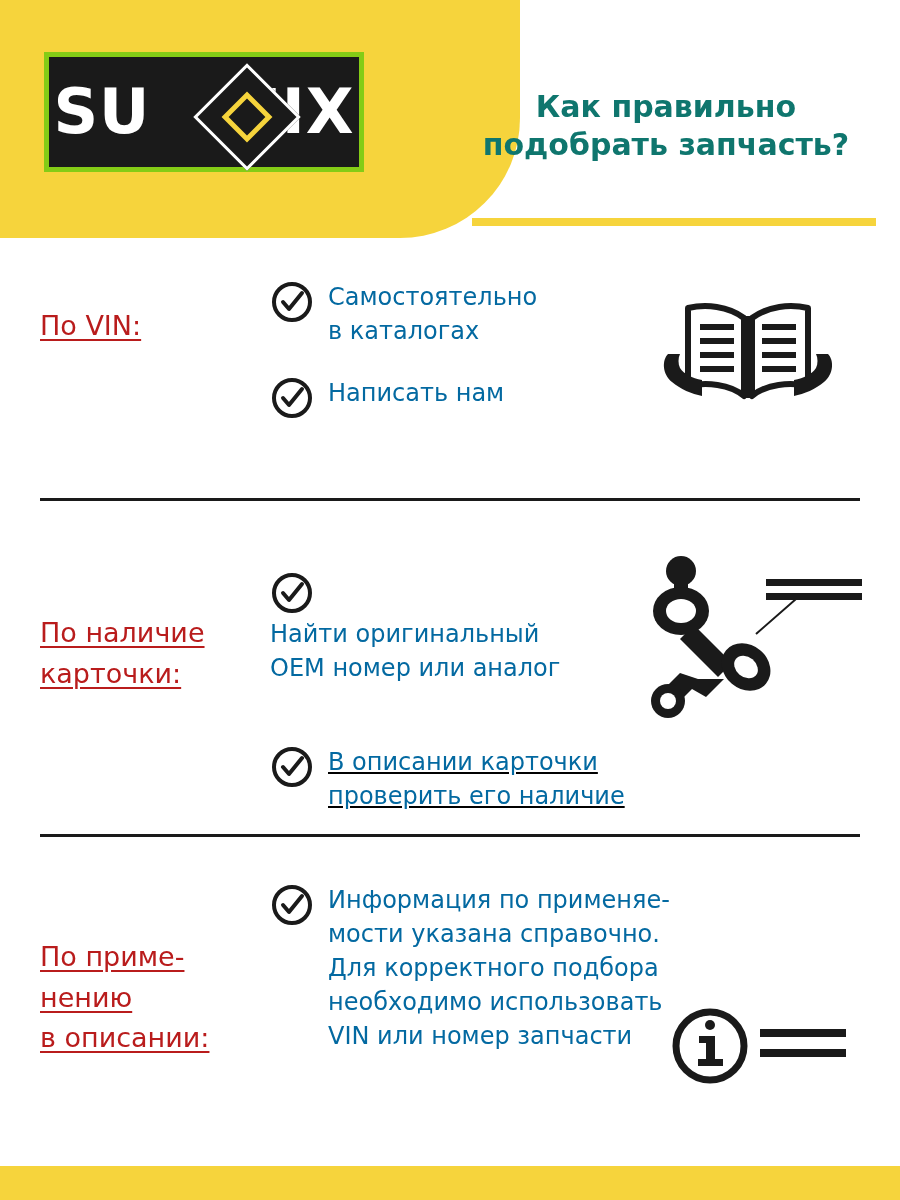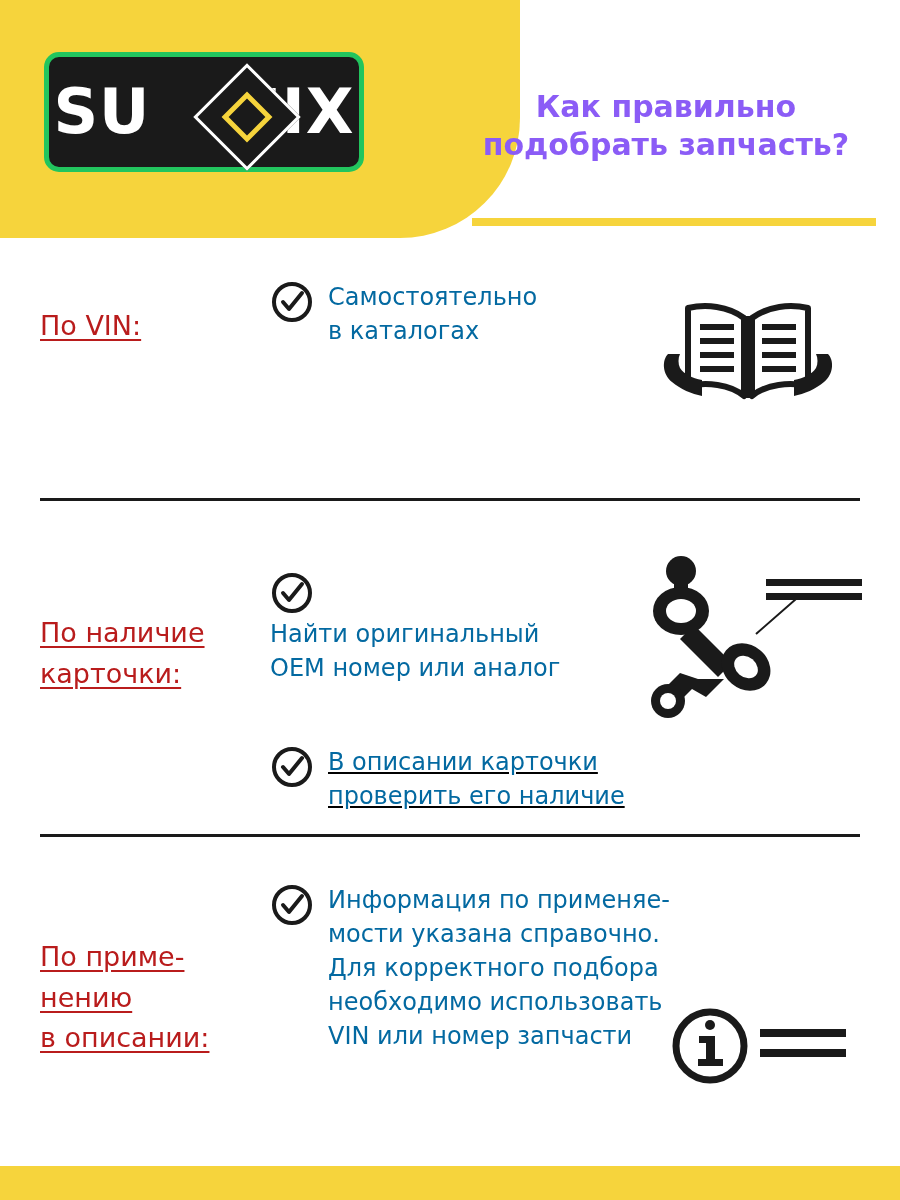--- a/index.html
+++ b/index.html
@@ -32,22 +32,22 @@
     background: #f6d43c;
     border-bottom-right-radius: 120px;
   }
   .logo-box {
     position: absolute;
     left: 44px;
     top: 52px;
     width: 320px;
     height: 120px;
     background: #1a1a1a;
-    border: 5px solid #22c55e;
-    border-radius: 15px;
+    border: 5px solid #84cc16;
+    border-radius: 0;
     box-sizing: border-box;
     display: flex;
     align-items: center;
     justify-content: center;
   }
   .logo-text {
     color: #ffffff;
     font-family: "DejaVu Sans", sans-serif;
     font-weight: 700;
     font-size: 62px;
@@ -79,21 +79,21 @@
   .header-title {
     position: absolute;
     right: 24px;
     top: 88px;
     width: 420px;
     text-align: center;
     font-family: "DejaVu Sans", sans-serif;
     font-weight: 700;
     font-size: 30px;
     line-height: 1.28;
-    color: #8b5cf6;
+    color: #0f766e;
   }
   .header-underline {
     position: absolute;
     right: 24px;
     top: 218px;
     width: 404px;
     height: 8px;
     background: #f6d43c;
   }
 
@@ -219,20 +219,29 @@
         <span class="check-icon">
           <svg viewBox="0 0 44 44" width="44" height="44">
             <circle cx="22" cy="22" r="18" fill="none" stroke="#1a1a1a" stroke-width="4"></circle>
             <path d="M13 22 L19 29 L32 13" fill="none" stroke="#1a1a1a" stroke-width="4" stroke-linecap="round" stroke-linejoin="round"></path>
           </svg>
         </span>
         <span class="bullet-text">Самостоятельно
 в каталогах</span>
       </div>
 
+      <div class="bullet">
+        <span class="check-icon">
+          <svg viewBox="0 0 44 44" width="44" height="44">
+            <circle cx="22" cy="22" r="18" fill="none" stroke="#1a1a1a" stroke-width="4"></circle>
+            <path d="M13 22 L19 29 L32 13" fill="none" stroke="#1a1a1a" stroke-width="4" stroke-linecap="round" stroke-linejoin="round"></path>
+          </svg>
+        </span>
+        <span class="bullet-text">Написать нам</span>
+      </div>
 
       <div class="sec-art art-book">
         <svg width="180" height="130" viewBox="0 0 180 130">
 
           <path d="M86 28 C70 16 48 14 30 18 L30 96 C48 92 72 94 86 106 Z" fill="#ffffff" stroke="#1a1a1a" stroke-width="6" stroke-linejoin="round"></path>
 
           <path d="M94 28 C110 16 132 14 150 18 L150 96 C132 92 108 94 94 106 Z" fill="#ffffff" stroke="#1a1a1a" stroke-width="6" stroke-linejoin="round"></path>
 
           <rect x="86" y="26" width="8" height="82" fill="#1a1a1a"></rect>
 

